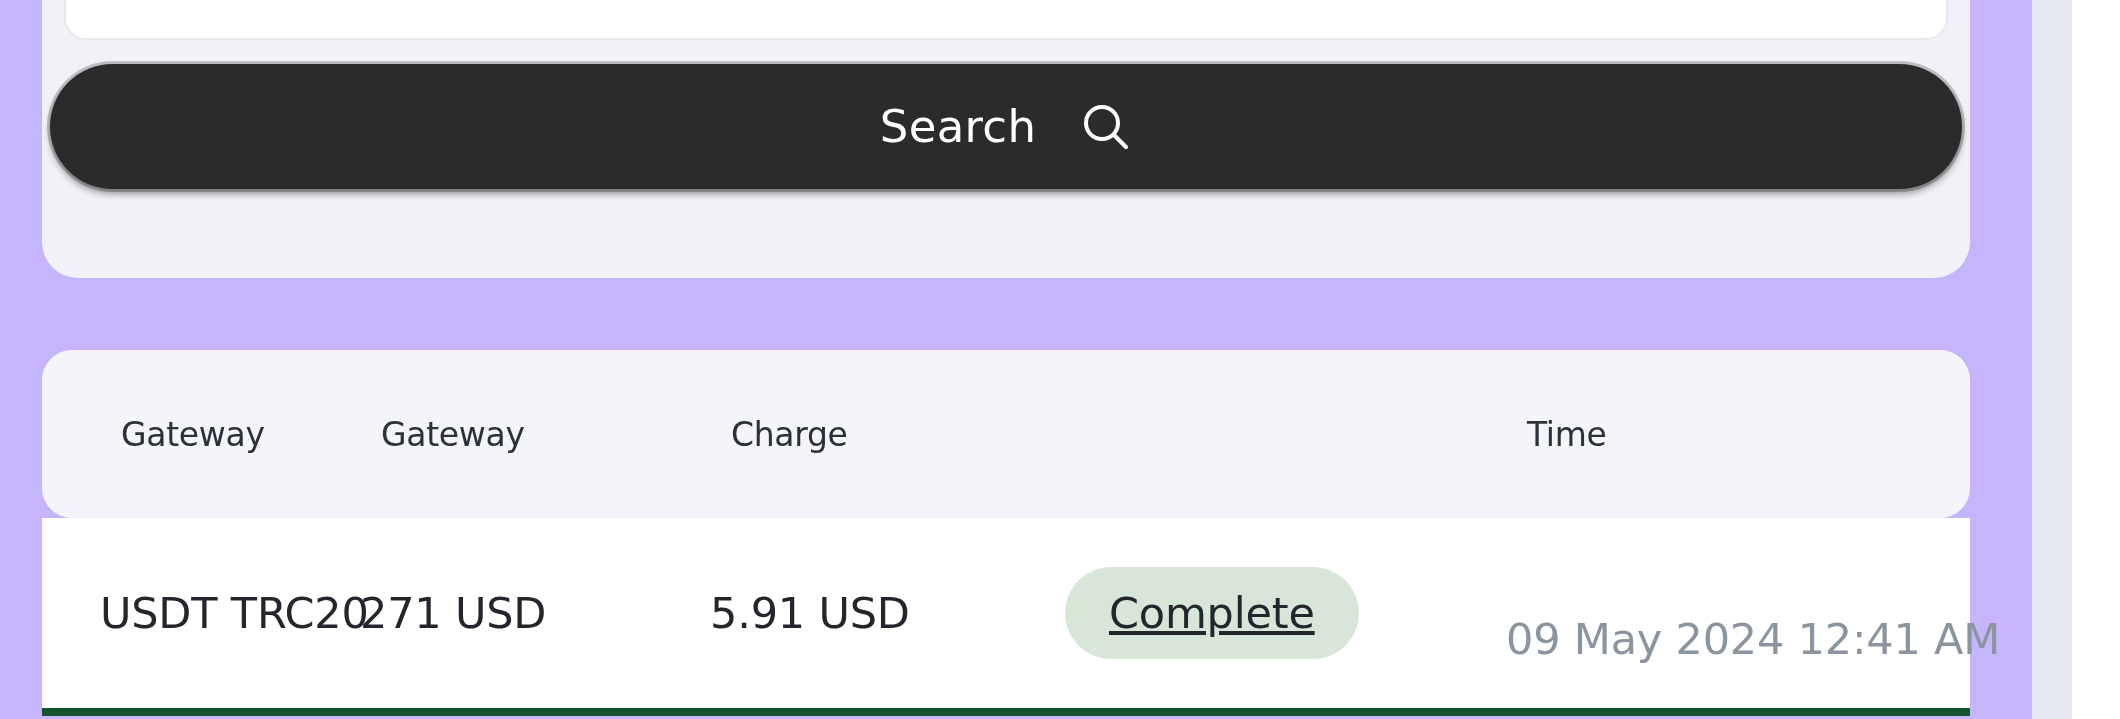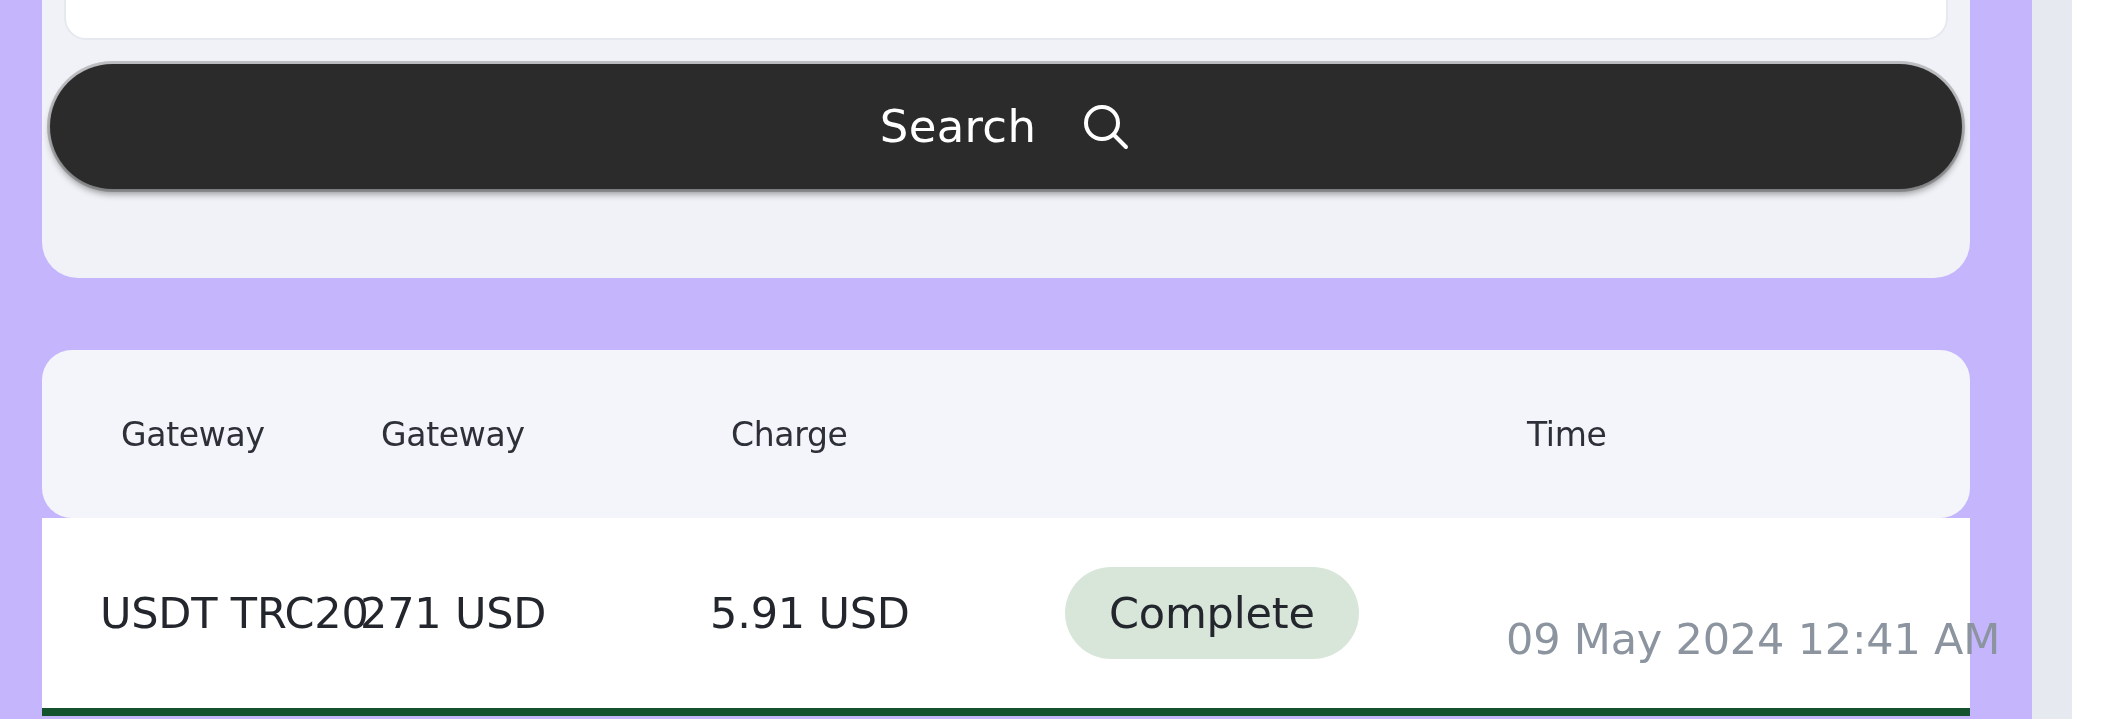--- a/index.html
+++ b/index.html
@@ -157,20 +157,21 @@
     background: #d8e6da;
     color: #23262c;
     border-radius: 48px;
     height: 92px;
     padding: 0 44px;
     font-size: 43px;
     letter-spacing: -0.2px;
     white-space: nowrap;
     box-sizing: border-box;
     font-family: "DejaVu Sans", sans-serif;
+    text-decoration: underline;
   }
 
   
   .col-gateway { left: 58px; }
   .col-amount  { left: 318px; }
   .col-charge  { left: 668px; }
   .col-status  { left: 1023px; }
   .col-time    { left: 1464px; }
 
   

